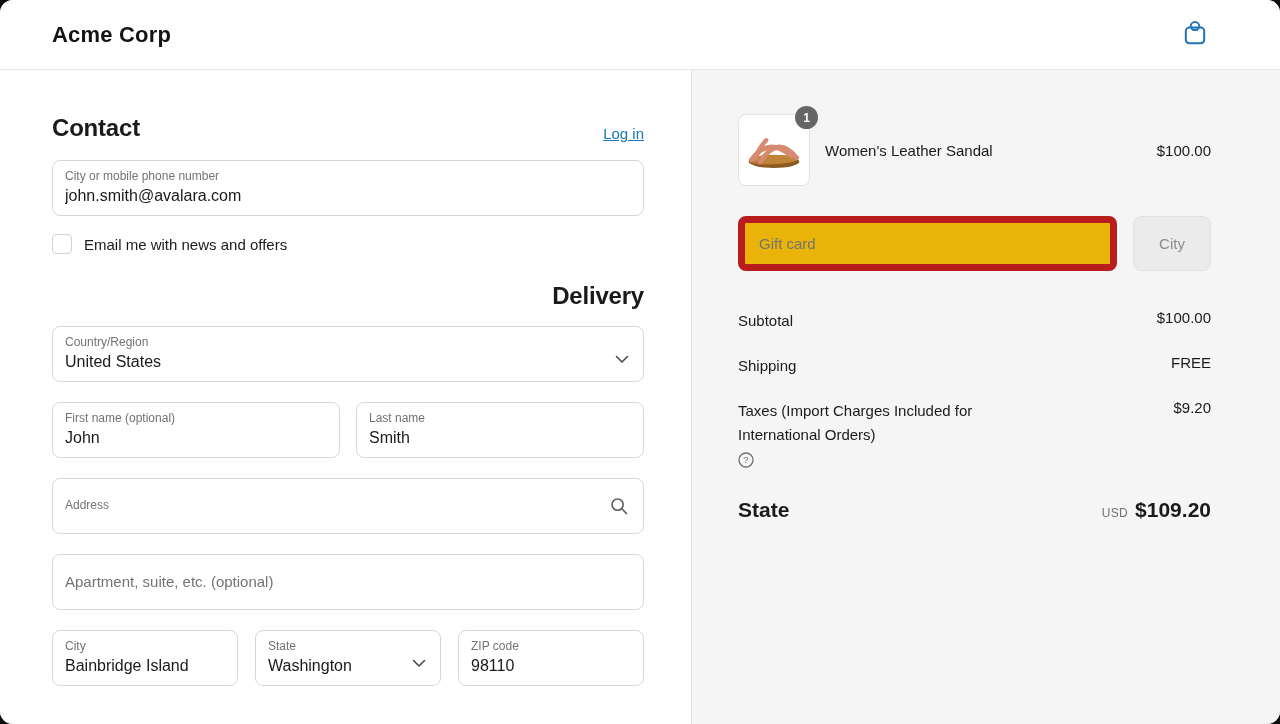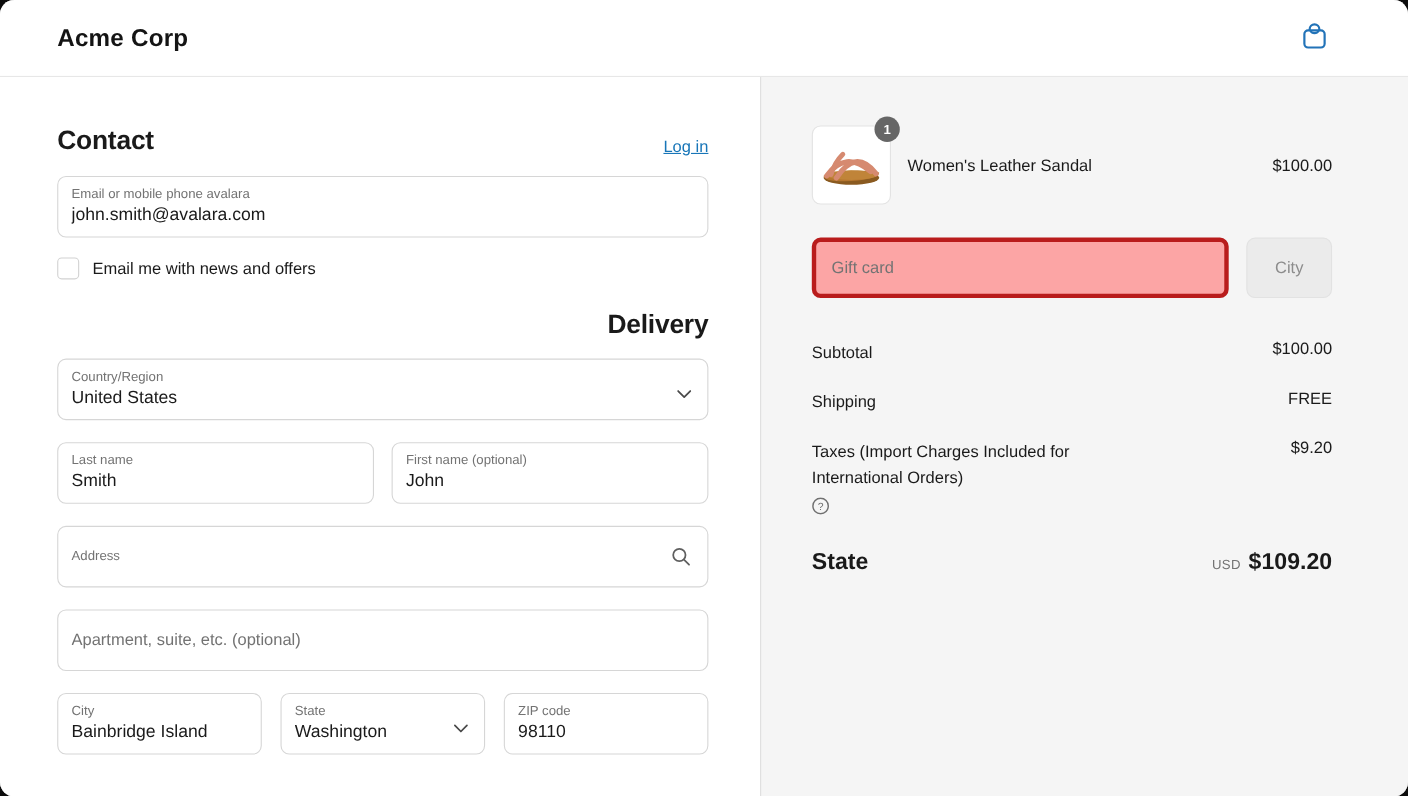--- a/index.html
+++ b/index.html
@@ -70,21 +70,21 @@
   .thumb svg { position: absolute; inset: 0; }
   .qty-badge {
     position: absolute; top: -9px; right: -9px; width: 23px; height: 23px;
     background: #666666; color: #fff; border-radius: 50%;
     font-size: 12px; font-weight: bold; display: flex; align-items: center; justify-content: center;
   }
   .product-name { flex: 1; font-size: 15px; color: #1a1a1a; margin-left: 15px; }
   .product-price { font-size: 15px; color: #1a1a1a; }
   .gift-row { display: flex; margin-top: 30px; gap: 16px; }
   .gift-input {
-    flex: 1; height: 55px; border: 4px solid #b91c1c; border-radius: 8px; background: #fca5a5;
+    flex: 1; height: 55px; border: 7px solid #b91c1c; border-radius: 8px; background: #eab308;
     font-size: 15px; color: #1a1a1a; padding: 0 14px; outline: none;
     font-family: "Liberation Sans", sans-serif;
   }
   .gift-input::placeholder { color: #737373; }
   .apply-btn {
     width: 78px; height: 55px; border: 1px solid #e2e2e2; border-radius: 8px;
     background: #ebebeb; color: #8c8c8c; font-size: 15px; cursor: pointer;
     font-family: "Liberation Sans", sans-serif;
   }
   .summary { margin-top: 38px; }
@@ -120,21 +120,21 @@
   <div class="main">
 
     <div class="left-pane">
 
       <div class="section-head contact-head">
         <h2>Contact</h2>
         <a href="#" class="login-link">Log in</a>
       </div>
 
       <div class="field mt18">
-        <span class="field-label">Email or mobile phone avalara</span>
+        <span class="field-label">City or mobile phone number</span>
         <input class="field-input" type="text" value="john.smith@avalara.com" style="">
       </div>
 
       <div class="check-row">
         <span class="checkbox"></span>
         <span class="check-label">Email me with news and offers</span>
       </div>
 
       <div class="section-head delivery-head">
         <h2>Delivery</h2>
@@ -145,26 +145,26 @@
         <input class="field-input pad-r" type="text" readonly="" value="United States" style="">
         <span class="chevron">
           <svg width="14" height="9" viewBox="0 0 14 9" fill="none">
             <path d="M1.5 1.5 L7 7 L12.5 1.5" stroke="#4a4a4a" stroke-width="1.6" stroke-linecap="round" stroke-linejoin="round"></path>
           </svg>
         </span>
       </div>
 
       <div class="two-col mt20">
         <div class="field">
+          <span class="field-label">First name (optional)</span>
+          <input class="field-input" type="text" value="John" style="">
+        </div>
+        <div class="field">
           <span class="field-label">Last name</span>
           <input class="field-input" type="text" value="Smith" style="">
-        </div>
-        <div class="field">
-          <span class="field-label">First name (optional)</span>
-          <input class="field-input" type="text" value="John" style="">
         </div>
       </div>
 
       <div class="field mt20">
         <span class="field-label">Address</span>
         <span class="search-icn">
           <svg width="20" height="20" viewBox="0 0 20 20" fill="none">
             <circle cx="8.6" cy="8.6" r="5.6" stroke="#5f5f5f" stroke-width="1.6"></circle>
             <path d="M13 13 L17.4 17.4" stroke="#5f5f5f" stroke-width="1.6" stroke-linecap="round"></path>
           </svg>

